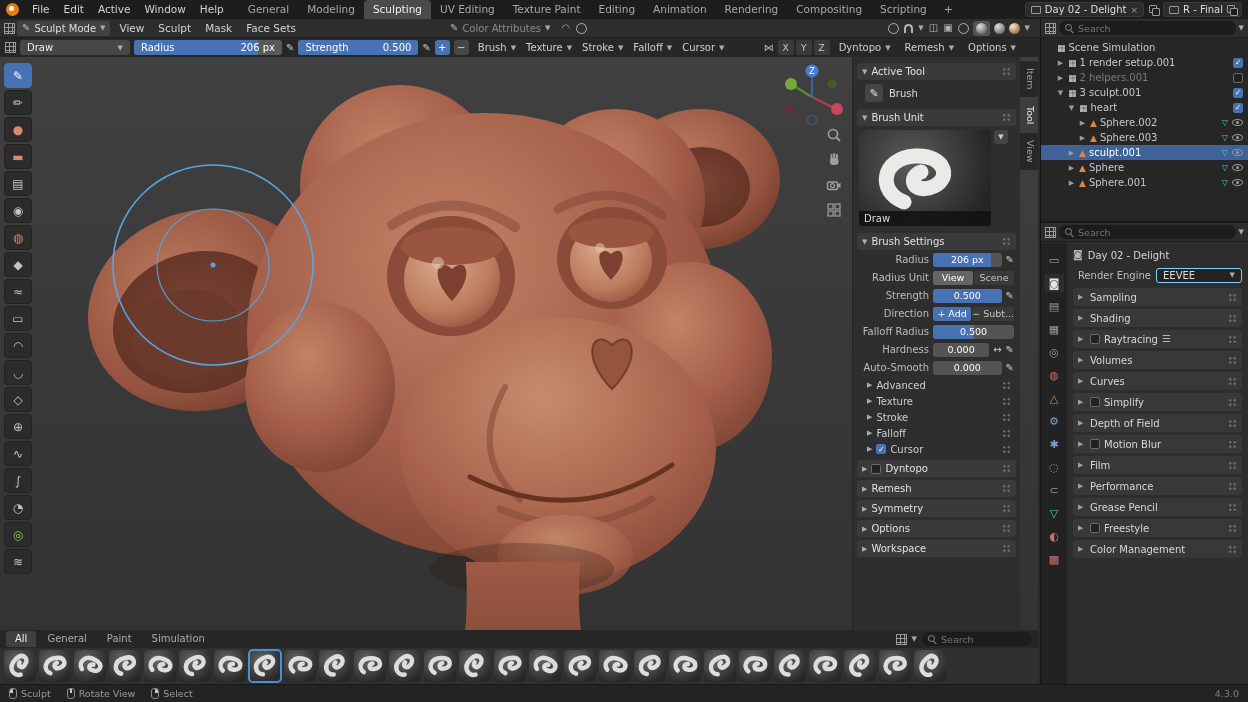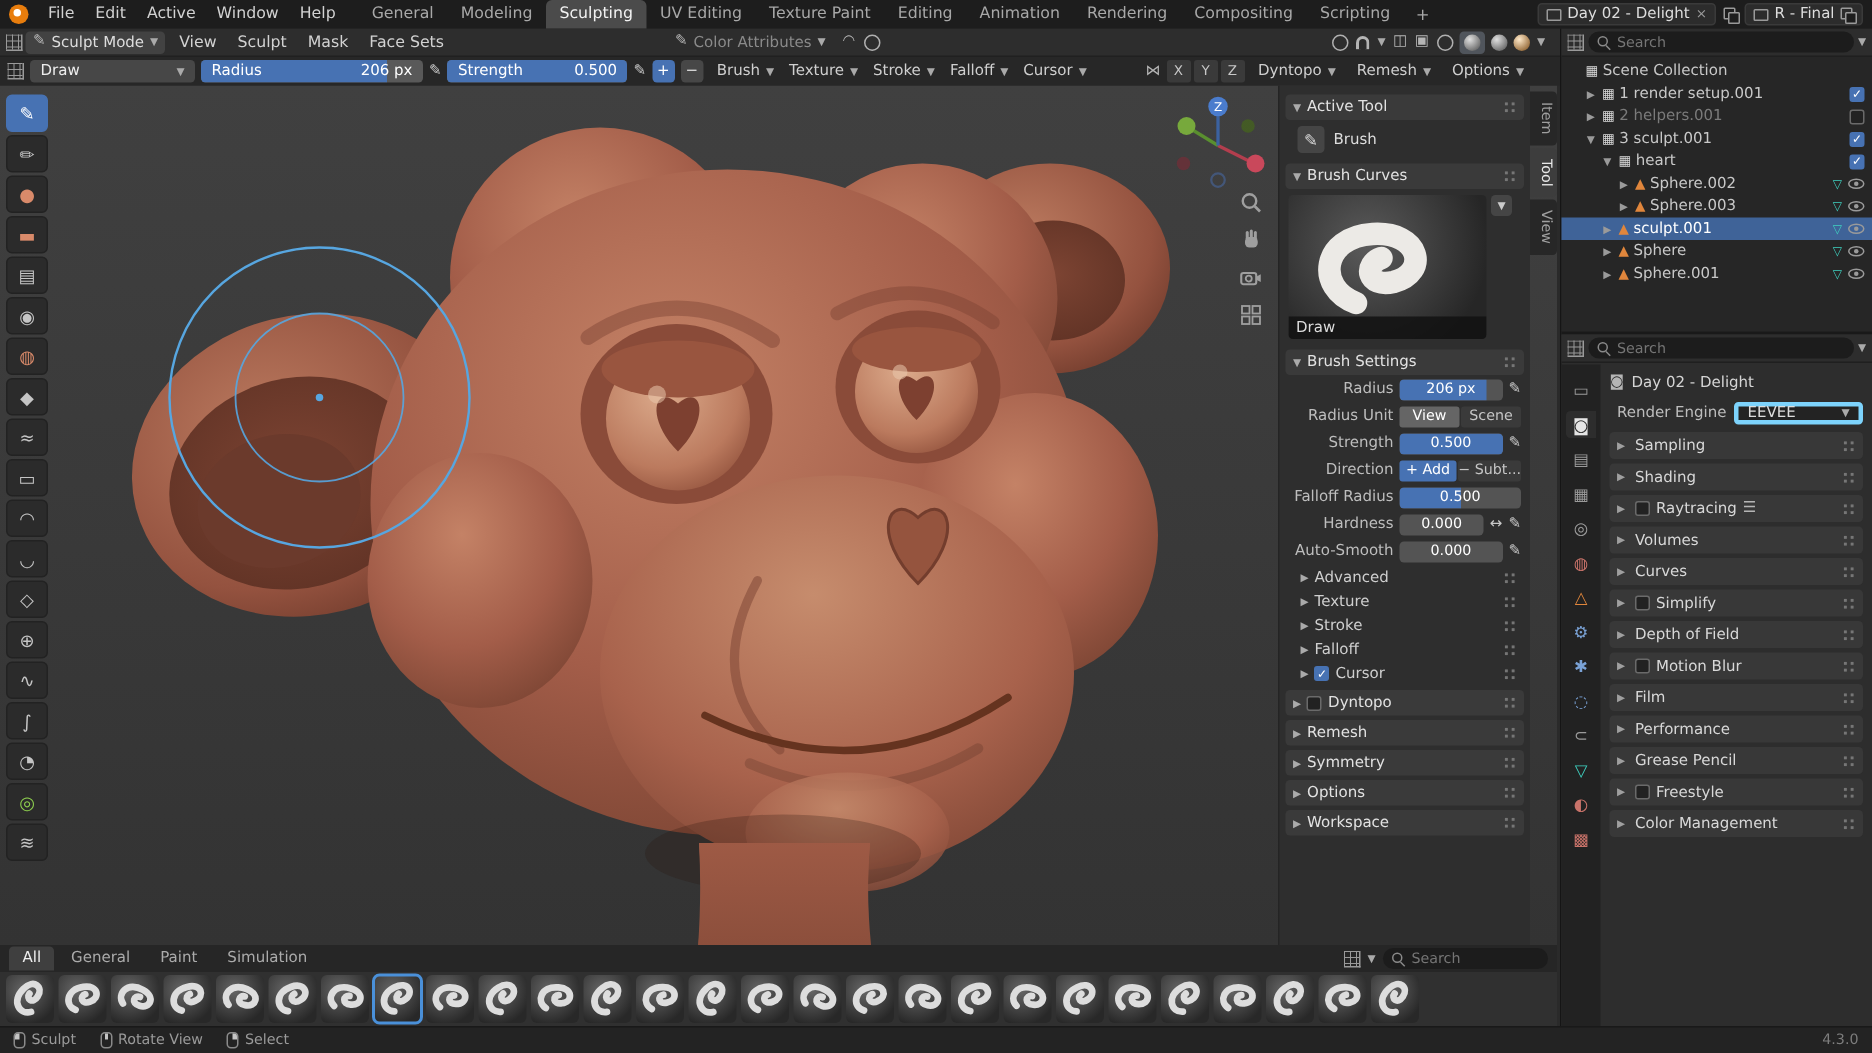--- a/index.html
+++ b/index.html
@@ -115,21 +115,21 @@
   .ol-trail { margin-left:auto; display:flex; align-items:center; gap:4px; }
 
   .props { position:absolute; left:0; top:202px; width:100%; height:463px; background:#2d2d2d; border-top:2px solid #191919; }
   .props-tabstrip { position:absolute; left:0; top:20px; bottom:0; width:26px; background:#222; display:flex; flex-direction:column; align-items:center; gap:5px; padding-top:8px; }
   .ptab { width:20px; height:18px; display:flex; align-items:center; justify-content:center; font-size:11px; color:#9a9a9a; border-radius:3px 0 0 3px; }
   .ptab.active { background:#2d2d2d; color:#e5e5e5; }
   .props-body { margin-left:26px; padding:3px 6px 0 6px; }
   .crumb { display:flex; align-items:center; gap:5px; height:20px; color:#d5d5d5; font-size:10px; }
   .engine-row { display:flex; align-items:center; gap:5px; height:20px; }
   .engine-label { width:78px; text-align:right; color:#bdbdbd; font-size:10px; }
-  .engine-dd { flex:1; height:15px; background:#232323; border:3px solid #7dd3fc; border-radius:3px; display:flex; align-items:center; justify-content:space-between; padding:0 6px; color:#ddd; font-size:10px; }
+  .engine-dd { flex:1; height:15px; background:#232323; border:1px solid #7dd3fc; border-radius:3px; display:flex; align-items:center; justify-content:space-between; padding:0 6px; color:#ddd; font-size:10px; }
   .prop-panel { display:flex; align-items:center; gap:4px; height:18px; background:#383838; border-radius:3px; margin-top:3px; padding:0 5px; color:#d8d8d8; font-size:10px; }
   .pp-chev { font-size:7px; color:#9f9f9f; width:8px; }
 
   
   .shelf { position:absolute; left:0; top:630px; width:1038px; height:54px; background:#303030; z-index:15; }
   .shelf-tabs { height:18px; background:#262626; display:flex; align-items:center; gap:2px; padding:0 6px; }
   .shelf-tab { padding:0 9px; line-height:16px; font-size:10px; color:#ababab; border-radius:3px 3px 0 0; }
   .shelf-tab.active { background:#3f3f3f; color:#eee; }
   .shelf-tools { margin-left:auto; display:flex; align-items:center; gap:5px; }
   .shelf-search { width:110px; }
@@ -442,21 +442,21 @@
       <span class="chev">▼</span>
         <span>Active Tool</span>
         <span class="grip"></span>
     </div>
     <div class="brush-row">
       <span class="brush-sq">✎</span>
       <span>Brush</span>
     </div>
     <div class="sec-head">
       <span class="chev">▼</span>
-        <span>Brush Curves</span>
+        <span>Brush Unit</span>
         <span class="grip"></span>
     </div>
     <div class="asset-wrap">
       <div class="brush-thumb">
         <svg width="132" height="96" viewBox="0 0 132 96">
             <path d="M45 72 C18 62 22 28 56 26 C88 24 94 52 70 58 C52 62 50 46 62 42" stroke="#eceae6" stroke-width="15" fill="none" stroke-linecap="round"></path>
           </svg>
         <div class="thumb-label">Draw</div>
       </div>
       <div class="thumb-dd">▼</div>
@@ -592,21 +592,21 @@
       <div class="search">
         <span class="mag"></span>
         <input placeholder="Search" style="">
       </div>
       <span class="chev">▼</span>
     </div>
     <div class="ol-body" id="outliner-rows">
         <div class="ol-row" style="padding-left: 4px;">
           <span class="ol-chev"></span>
           <span class="ol-ic ic-collection">▦</span>
-          <span>Scene Collection</span>
+          <span>Scene Simulation</span>
           <span class="ol-trail"></span>
         </div>
         <div class="ol-row" style="padding-left: 15px;">
           <span class="ol-chev">▶</span>
           <span class="ol-ic ic-collection">▦</span>
           <span>1 render setup.001</span>
           <span class="ol-trail">
             <span class="cbx checked"></span>
           </span>
         </div>

